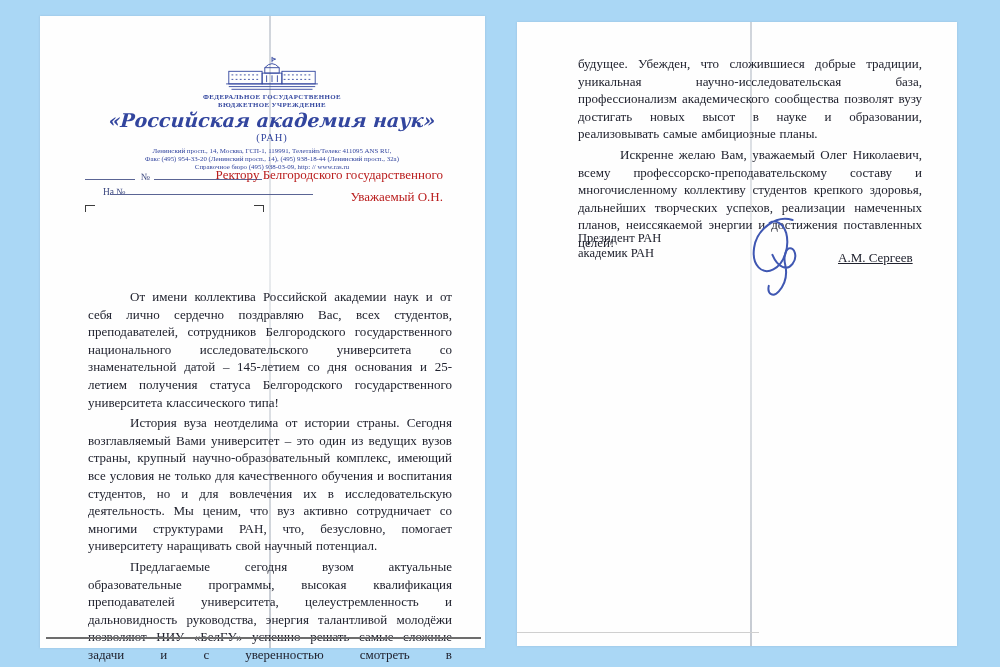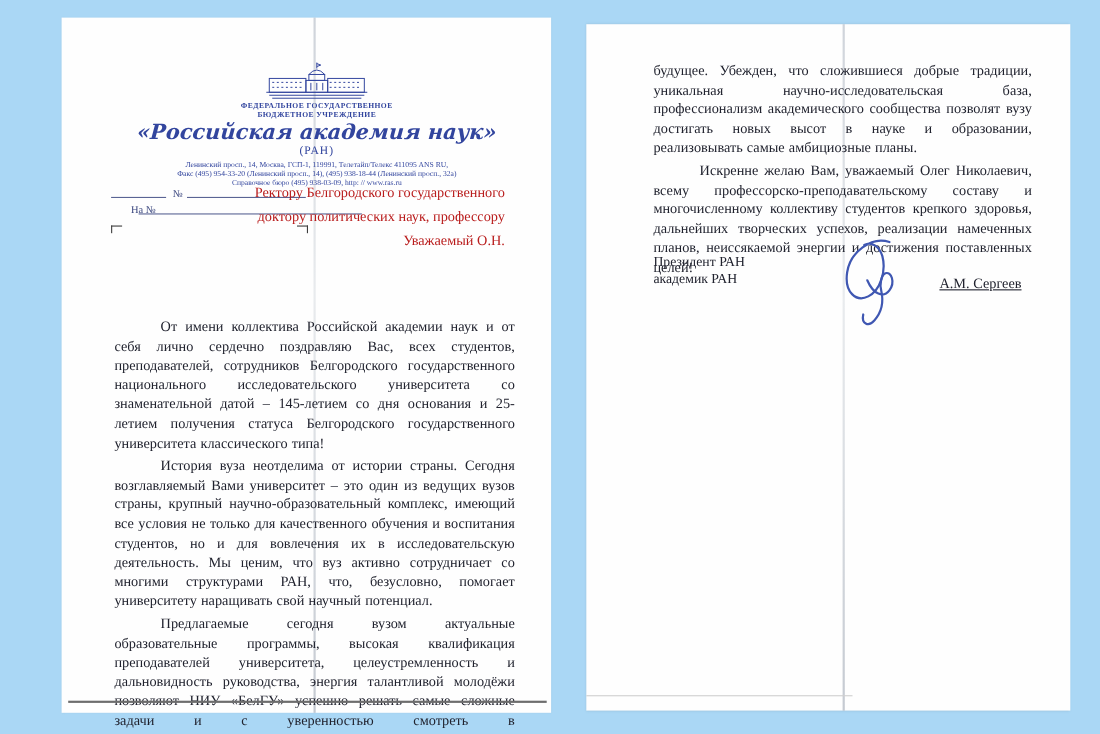--- a/index.html
+++ b/index.html
@@ -6,21 +6,20 @@
   html,body { width:1000px; height:667px; overflow:hidden; }
   body {
     background: var(--background, #aad7f5);
     font-family: "Liberation Serif", serif;
     position: relative;
   }
   .page {
     position:absolute;
     background: var(--page, #fefefe);
     box-shadow: 0 0 2px rgba(120,150,170,.35);
-    margin-left: 16px;
   }
   #page-left  { left:40px;  top:16px; width:445px; height:632px; }
   #page-right { left:517px; top:22px; width:440px; height:624px; }
 
   
   .fold {
     position:absolute; top:0; bottom:0; width:2px;
     background: linear-gradient(180deg, rgba(150,160,175,.45), rgba(170,180,190,.25) 40%, rgba(140,150,165,.5));
   }
   #page-left .fold  { left:229px; }
@@ -128,21 +127,20 @@
   <div class="ref-line" style="left:45px; top:163px; width:50px;"></div>
   <div class="ref-label" style="left:101px; top:156px;">№</div>
   <div class="ref-line" style="left:114px; top:163px; width:108px;"></div>
   <div class="ref-label" style="left:63px; top:171px;">На №</div>
   <div class="ref-line" style="left:70px; top:178px; width:203px;"></div>
   <div class="corner corner-l" style="left:45px;  top:189px;"></div>
   <div class="corner corner-r" style="left:214px; top:189px;"></div>
 
   <div class="recipient">
     <div>Ректору Белгородского государственного</div>
-    <div>доктору политических наук, профессору</div>
     <div>Уважаемый О.Н.</div>
   </div>
 
 
   <div class="letter-body">
     <p>От имени коллектива Российской академии наук и от себя лично сердечно поздравляю Вас, всех студентов, преподавателей, сотрудников Белгородского государственного национального исследовательского университета со знаменательной датой – 145-летием со дня основания и 25-летием получения статуса Белгородского государственного университета классического типа!</p>
     <p>История вуза неотделима от истории страны. Сегодня возглавляемый Вами университет – это один из ведущих вузов страны, крупный научно-образовательный комплекс, имеющий все условия не только для качественного обучения и воспитания студентов, но и для вовлечения их в исследовательскую деятельность. Мы ценим, что вуз активно сотрудничает со многими структурами РАН, что, безусловно, помогает университету наращивать свой научный потенциал.</p>
     <p class="force-just">Предлагаемые сегодня вузом актуальные образовательные программы, высокая квалификация преподавателей университета, целеустремленность и дальновидность руководства, энергия талантливой молодёжи позволяют НИУ «БелГУ» успешно решать самые сложные задачи и с уверенностью смотреть в</p>
   </div>
 

